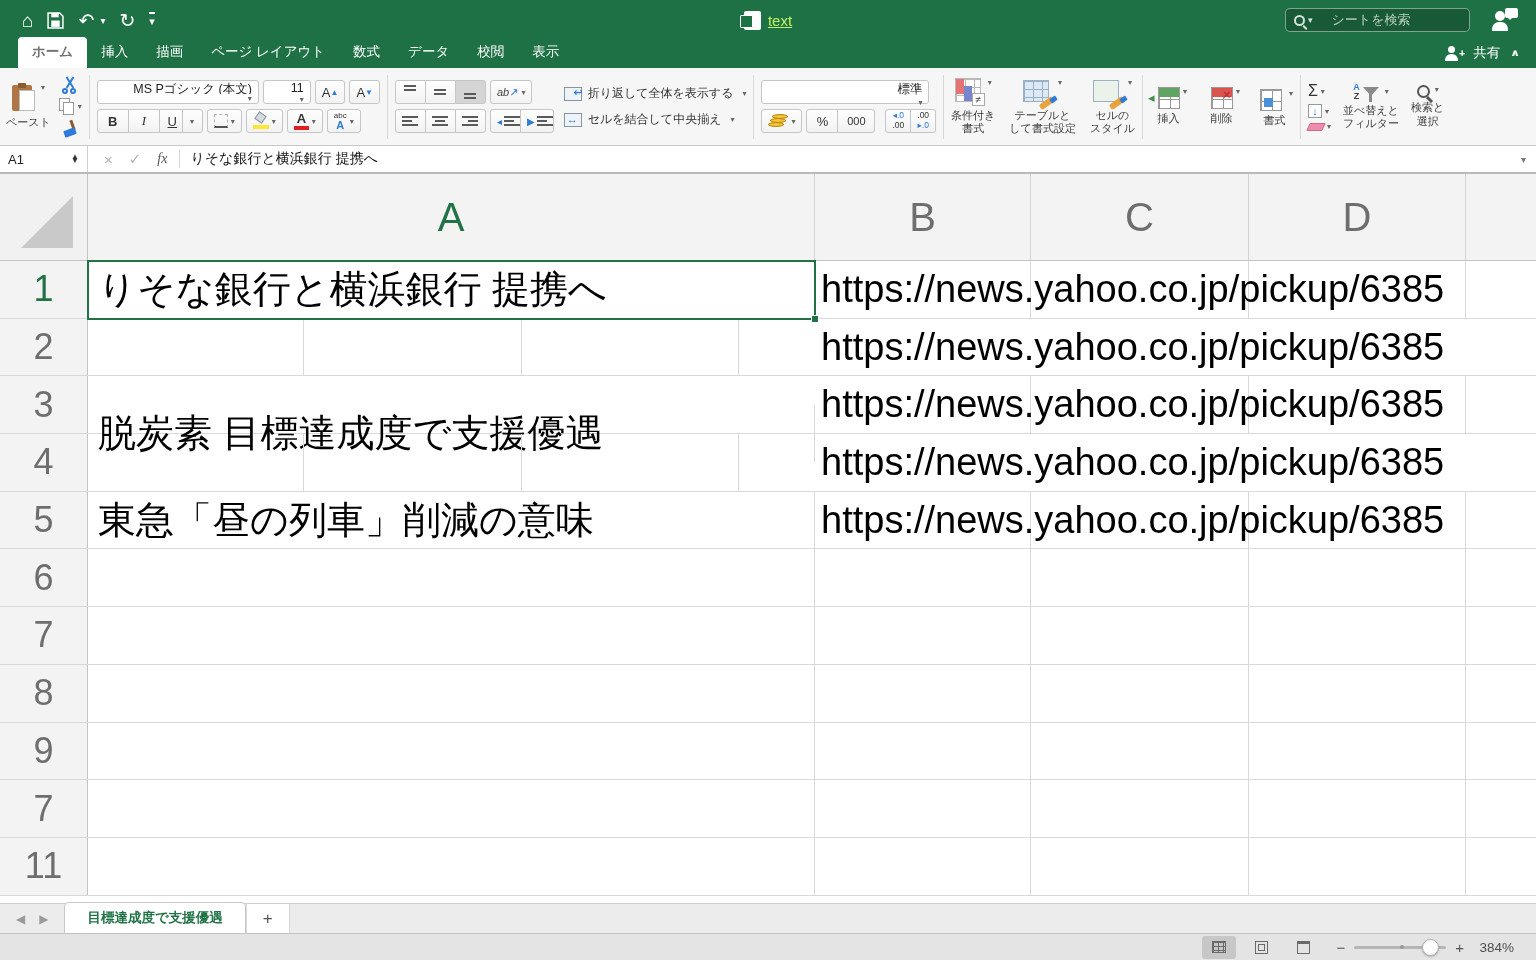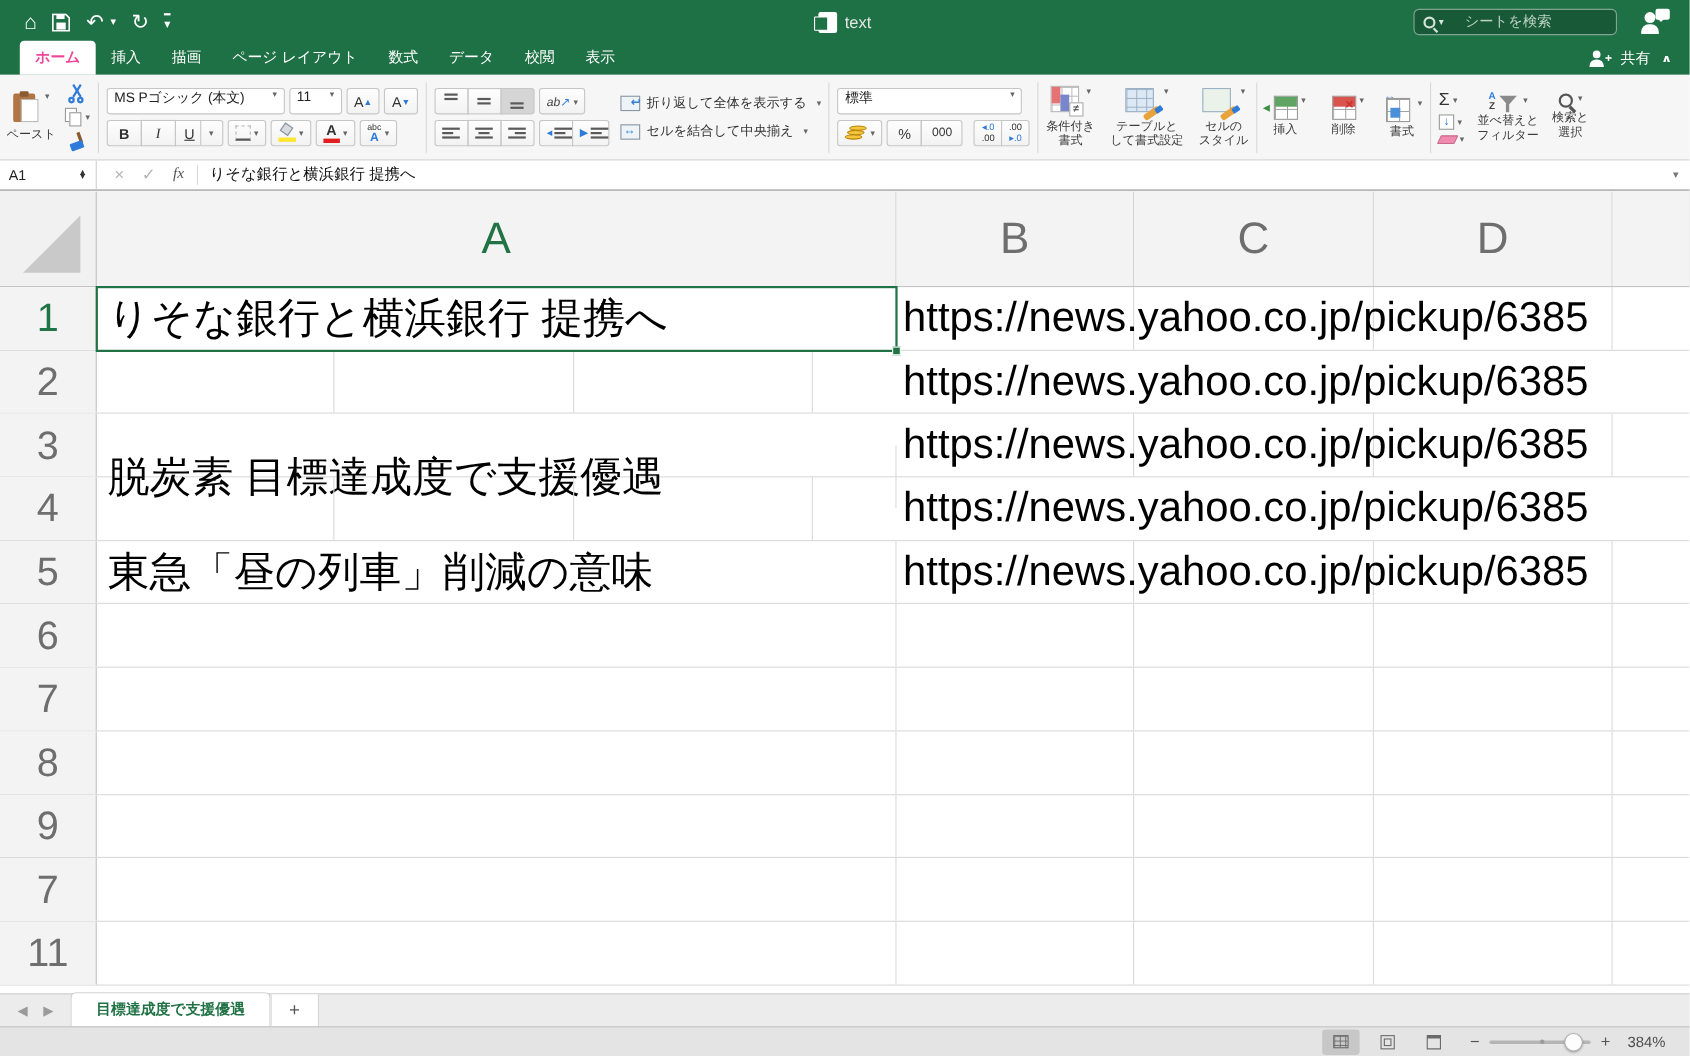--- a/index.html
+++ b/index.html
@@ -11,42 +11,42 @@
     background:#1E7145; display:flex; align-items:center; color:#fff; }
   .qa-icons { display:flex; align-items:center; gap:14px; padding-left:22px; }
   .qa-ic { font-size:19px; color:#fff; line-height:1; cursor:default; }
   .qa-caret { font-size:10px; color:#fff; margin-left:-8px; }
   .qa-more { font-size:11px; color:#fff; border-top:2px solid #fff; padding-top:1px; }
   #doc-title-wrap { position:absolute; left:0; right:0; top:0; height:40px;
     display:flex; align-items:center; justify-content:center; gap:7px; pointer-events:none; }
   .xl-doc-icon { width:17px; height:19px; background:#fff; border-radius:2px; position:relative; }
   .xl-doc-icon::before { content:""; position:absolute; left:-4px; top:4px; width:11px; height:11px;
     background:#1E7145; border:1px solid #fff; border-radius:1px; }
-  #doc-title { font-size:15px; color:#e5e5e5; }
+  #doc-title { font-size:15px; color:#bef264;text-decoration:underline; }
   #search-box { position:absolute; right:66px; top:8px; width:185px; height:24px;
     background:rgba(0,0,0,.20); border:1px solid rgba(255,255,255,.45); border-radius:5px;
     display:flex; align-items:center; padding:0 8px; gap:3px; }
   .mag { width:11px; height:11px; border:2px solid #d6e4da; border-radius:50%; position:relative; flex:none;}
   .mag::after { content:""; position:absolute; width:2px; height:5px; background:#d6e4da;
     transform:rotate(-45deg); left:8px; top:8px; }
   #search-ph { color:#bcd2c4; font-size:13px; margin-left:16px; white-space:nowrap; overflow:hidden;}
   .sb-caret { color:#d6e4da; font-size:9px; }
   #people-btn { position:absolute; right:18px; top:8px; width:26px; height:24px; color:#fff; }
   .person { width:10px; height:10px; background:#fff; border-radius:50%; position:absolute; left:3px; top:3px;}
   .person::after { content:""; position:absolute; top:11px; left:-3px; width:16px; height:9px;
     background:#fff; border-radius:7px 7px 0 0; }
   .bubble { position:absolute; right:0; top:0; width:13px; height:10px; background:#fff; border-radius:2px;}
   .bubble::after { content:""; position:absolute; left:2px; top:9px; border:3px solid transparent;
     border-top-color:#fff; }
 
   
   #tabrow { position:absolute; top:40px; left:0; width:1536px; height:28px; background:#1E7145;
     display:flex; align-items:flex-end; padding-left:18px; }
   .rtab { color:#fff; font-size:13.5px; padding:6px 14px 7px; white-space:nowrap; }
-  .rtab.active { background:#fff; color:#ec4899; font-weight:bold; border-radius:4px 4px 0 0; }
+  .rtab.active { background:#fff; color:#737373; font-weight:bold; border-radius:4px 4px 0 0; }
   #share-area { position:absolute; right:16px; top:44px; display:flex; align-items:center; gap:10px; color:#fff;}
   .share-person { position:relative; width:17px; height:15px; }
   .share-person .p-head { position:absolute; left:2px; top:0; width:7px; height:7px; background:#fff; border-radius:50%; }
   .share-person .p-body { position:absolute; left:-1px; top:8px; width:13px; height:7px; background:#fff; border-radius:6px 6px 0 0; }
   .share-person .p-plus { position:absolute; right:-2px; top:1px; font-size:11px; font-weight:bold; color:#fff; }
   #share-label { font-size:13.5px; }
   #ribbon-collapse { color:#fff; font-size:12px; font-weight:bold; transform:scaleY(.8); }
 
   
   #ribbon { position:absolute; top:68px; left:0; width:1536px; height:78px; background:#f6f6f6;
@@ -56,21 +56,21 @@
   .gcol { display:flex; flex-direction:column; align-items:center; justify-content:center; gap:3px; }
   .riblabel { font-size:11px; color:#3c3c3c; text-align:center; line-height:1.2; white-space:nowrap; }
   .caret { font-size:8px; color:#666; margin-left:3px; }
   .btn { background:linear-gradient(#fefefe,#f2f2f2); border:1px solid #c6c6c6; border-radius:3px;
     height:24px; display:flex; align-items:center; justify-content:center; padding:0 6px; font-size:13px;
     color:#333; }
   .btn.active { background:#d5d5d5; }
   .seg { display:flex; } .seg .btn { border-radius:0; margin-left:-1px; }
   .seg .btn:first-child { border-radius:3px 0 0 3px; margin-left:0;} .seg .btn:last-child { border-radius:0 3px 3px 0;}
   .combo { background:#fff; border:1px solid #c6c6c6; border-radius:3px; height:24px;
-    display:flex; align-items:flex-start; padding:0 6px; font-size:12.5px; color:#222; }
+    display:flex; align-items:flex-end; padding:0 6px; font-size:12.5px; color:#222;flex-direction:column; }
   .rows2 { display:flex; flex-direction:column; gap:5px; }
   .hrow { display:flex; align-items:center; gap:4px; }
   
   .clipboard-ic { position:relative; width:26px; height:30px; }
   .clipboard-ic .board { position:absolute; left:0; top:2px; width:20px; height:26px; background:#b07545; border-radius:2px;}
   .clipboard-ic .clip { position:absolute; left:6px; top:0; width:8px; height:5px; background:#8a5a30; border-radius:1px;}
   .clipboard-ic .page { position:absolute; left:7px; top:7px; width:16px; height:21px; background:#fff; border:1px solid #bbb;}
   .scissors { position:relative; width:18px; height:18px; }
   .scissors i { position:absolute; left:8px; top:0; width:2px; height:13px; background:#2f7bd9; }
   .scissors i:nth-child(1){ transform:rotate(32deg);} .scissors i:nth-child(2){ transform:rotate(-32deg);}

